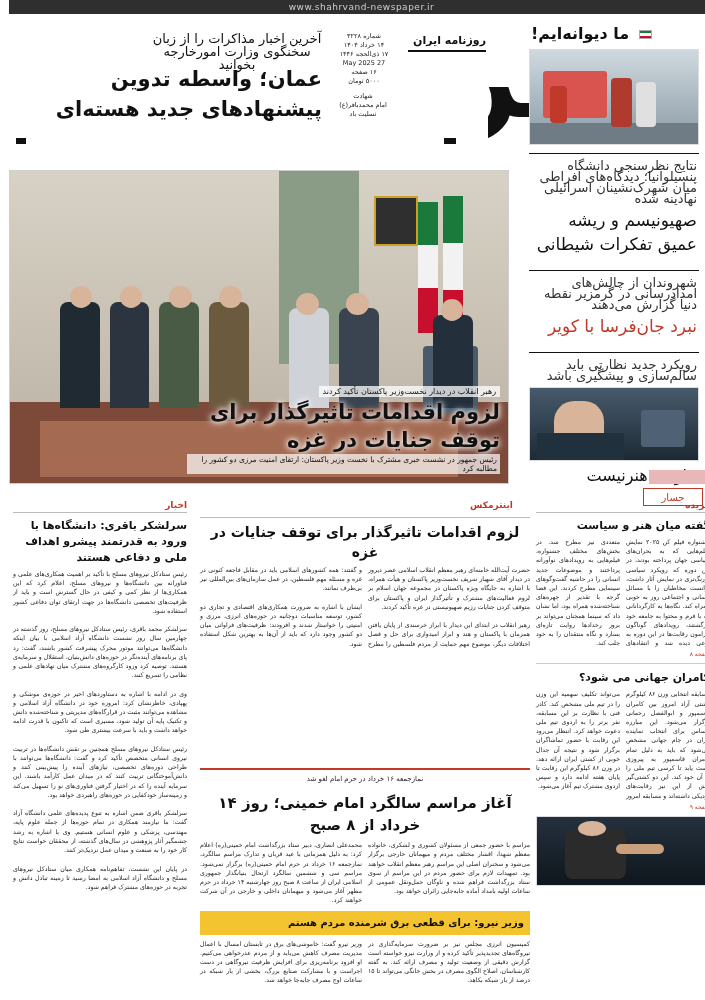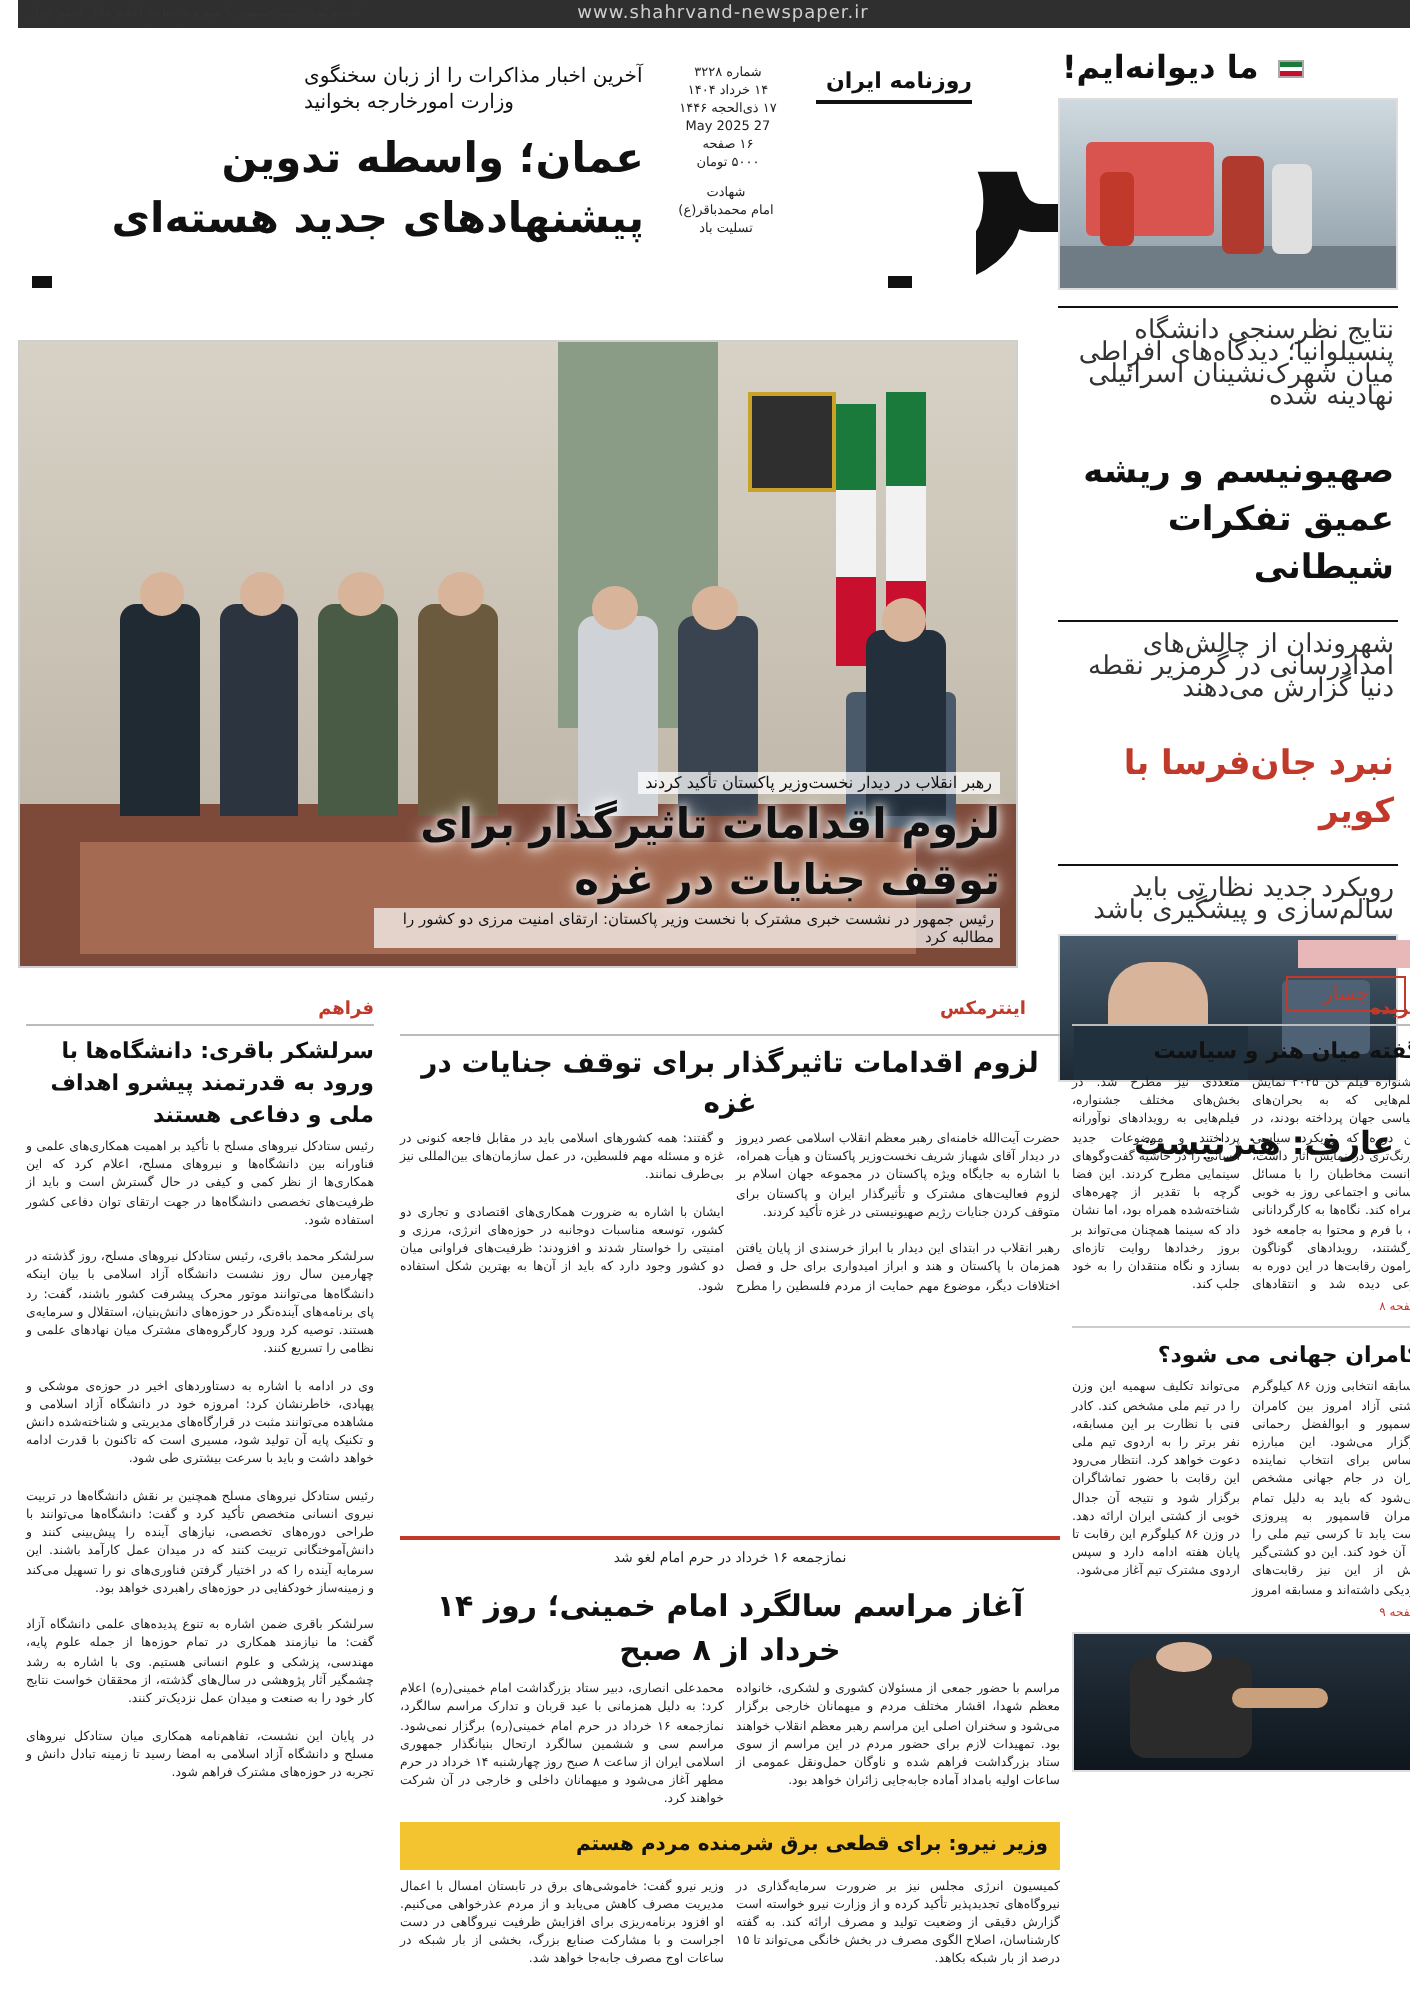--- a/index.html
+++ b/index.html
@@ -40,21 +40,21 @@
     position:absolute; top:18px; right:318px; width:64px;
     font-size:6.5px; line-height:9px; text-align:center; color:#222;
   }
   .mast-badge {
     position:absolute; top:78px; right:312px; width:78px;
     font-size:6.5px; line-height:9px; text-align:center; color:#222;
   }
 
   .lead-kicker {
     position:absolute; top:18px; right:392px; width:170px;
-    font-size:10px; line-height:13px; text-align:left; color:#111;
+    font-size:13px; line-height:13px; text-align:center; color:#111;
   }
   .lead-head {
     position:absolute; top:50px; right:392px; width:300px;
     font-size:21px; font-weight:bold; line-height:30px;
     text-align:right; color:#111;
   }
   .lead-marker { position:absolute; top:124px; right:688px; width:10px; height:6px; background:#111; }
   .lead-marker2 { position:absolute; top:124px; right:258px; width:12px; height:6px; background:#111; }
 
   
@@ -77,22 +77,22 @@
   .side-photo .sky { position:absolute; inset:0; background:linear-gradient(#cfd9df,#8a9aa5); }
   .side-photo .tent { position:absolute; left:8%; top:22%; width:38%; height:50%; background:#d9534f; border-radius:3px;}
   .side-photo .fig1 { position:absolute; left:12%; top:38%; width:10%; height:40%; background:#c0392b; border-radius:4px;}
   .side-photo .fig2 { position:absolute; left:48%; top:30%; width:13%; height:52%; background:#b03a2e; border-radius:4px;}
   .side-photo .fig3 { position:absolute; left:63%; top:34%; width:12%; height:48%; background:#e0e0e0; border-radius:4px;}
   .side-photo .ground { position:absolute; left:0; right:0; bottom:0; height:22%; background:#6f7c85;}
 
   .side-rule { height:1px; background:#111; margin:8px 6px 6px 6px; }
   .side-kicker { font-size:13px; line-height:11px; text-align:right; padding:0 8px; color:#333;}
   .side-head {
-    font-size:17px; font-weight:bold; line-height:24px; 
-    padding:4px 8px 6px 8px; color:#111;margin-top:16px;
+    font-size:17px; font-weight:normal; line-height:24px; 
+    padding:4px 8px 6px 8px; color:#111;
   }
   .side-head.red { color:#c0392b; }
   .side-photo2 {
     margin:6px 6px 0 6px; height:74px; border:1px solid #ddd; position:relative; overflow:hidden;
     background:#2b3a4a;
   }
   .side-photo2 .bg { position:absolute; inset:0; background:linear-gradient(#475a6b,#1d2a35); }
   .side-photo2 .face { position:absolute; left:14%; top:18%; width:30%; height:70%; background:#d8b49a; border-radius:40% 40% 30% 30%;}
   .side-photo2 .suit { position:absolute; left:4%; top:62%; width:52%; height:40%; background:#20303c;}
   .side-photo2 .pod { position:absolute; right:8%; top:30%; width:26%; height:52%; background:#4e6175; border-radius:3px;}
@@ -309,21 +309,21 @@
       <div class="yellowbox">
         <div class="t">وزیر نیرو: برای قطعی برق شرمنده مردم هستم</div>
       </div>
       <div style="display:flex; gap:6px; margin-top:4px;">
         <div class="art-body" style="flex:1;">کمیسیون انرژی مجلس نیز بر ضرورت سرمایه‌گذاری در نیروگاه‌های تجدیدپذیر تأکید کرده و از وزارت نیرو خواسته است گزارش دقیقی از وضعیت تولید و مصرف ارائه کند. به گفته کارشناسان، اصلاح الگوی مصرف در بخش خانگی می‌تواند تا ۱۵ درصد از بار شبکه بکاهد.</div>
         <div class="art-body" style="flex:1;">وزیر نیرو گفت: خاموشی‌های برق در تابستان امسال با اعمال مدیریت مصرف کاهش می‌یابد و از مردم عذرخواهی می‌کنیم. او افزود برنامه‌ریزی برای افزایش ظرفیت نیروگاهی در دست اجراست و با مشارکت صنایع بزرگ، بخشی از بار شبکه در ساعات اوج مصرف جابه‌جا خواهد شد.</div>
       </div>
     </div>
 
     <div class="col" style="left:4px; width:174px;">
-      <div class="col-head">فراهم</div>
+      <div class="col-head">اخبار</div>
       <div class="art-title">سرلشکر باقری: دانشگاه‌ها با ورود به قدرتمند پیشرو اهداف ملی و دفاعی هستند</div>
       <div class="art-body" style="white-space:pre-line;">رئیس ستادکل نیروهای مسلح با تأکید بر اهمیت همکاری‌های علمی و فناورانه بین دانشگاه‌ها و نیروهای مسلح، اعلام کرد که این همکاری‌ها از نظر کمی و کیفی در حال گسترش است و باید از ظرفیت‌های تخصصی دانشگاه‌ها در جهت ارتقای توان دفاعی کشور استفاده شود.
 
 سرلشکر محمد باقری، رئیس ستادکل نیروهای مسلح، روز گذشته در چهارمین سال روز نشست دانشگاه آزاد اسلامی با بیان اینکه دانشگاه‌ها می‌توانند موتور محرک پیشرفت کشور باشند، گفت: رد پای برنامه‌های آینده‌نگر در حوزه‌های دانش‌بنیان، استقلال و سرمایه‌ی هستند. توصیه کرد ورود کارگروه‌های مشترک میان نهادهای علمی و نظامی را تسریع کنند.
 
 وی در ادامه با اشاره به دستاوردهای اخیر در حوزه‌ی موشکی و پهپادی، خاطرنشان کرد: امروزه خود در دانشگاه آزاد اسلامی و مشاهده می‌توانند مثبت در قرارگاه‌های مدیریتی و شناخته‌شده دانش و تکنیک پایه آن تولید شود، مسیری است که تاکنون با قدرت ادامه خواهد داشت و باید با سرعت بیشتری طی شود.
 
 رئیس ستادکل نیروهای مسلح همچنین بر نقش دانشگاه‌ها در تربیت نیروی انسانی متخصص تأکید کرد و گفت: دانشگاه‌ها می‌توانند با طراحی دوره‌های تخصصی، نیازهای آینده را پیش‌بینی کنند و دانش‌آموختگانی تربیت کنند که در میدان عمل کارآمد باشند. این سرمایه آینده را که در اختیار گرفتن فناوری‌های نو را تسهیل می‌کند و زمینه‌ساز خودکفایی در حوزه‌های راهبردی خواهد بود.
 
 سرلشکر باقری ضمن اشاره به تنوع پدیده‌های علمی دانشگاه آزاد گفت: ما نیازمند همکاری در تمام حوزه‌ها از جمله علوم پایه، مهندسی، پزشکی و علوم انسانی هستیم. وی با اشاره به رشد چشمگیر آثار پژوهشی در سال‌های گذشته، از محققان خواست نتایج کار خود را به صنعت و میدان عمل نزدیک‌تر کنند.

